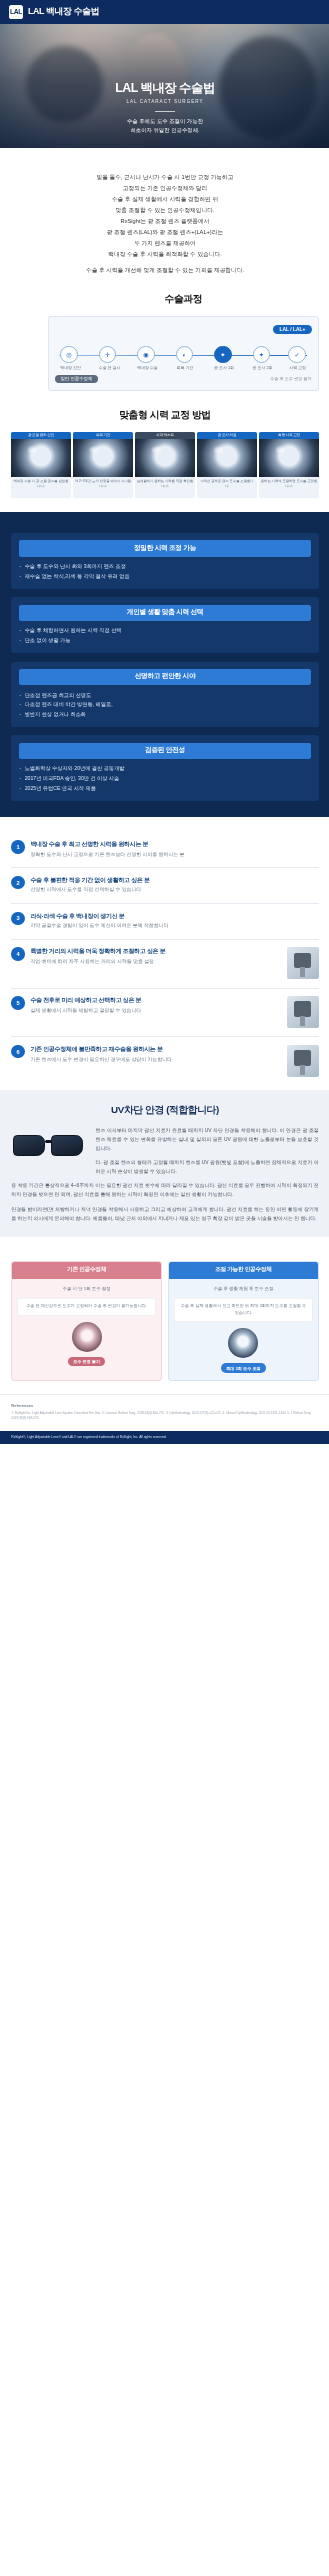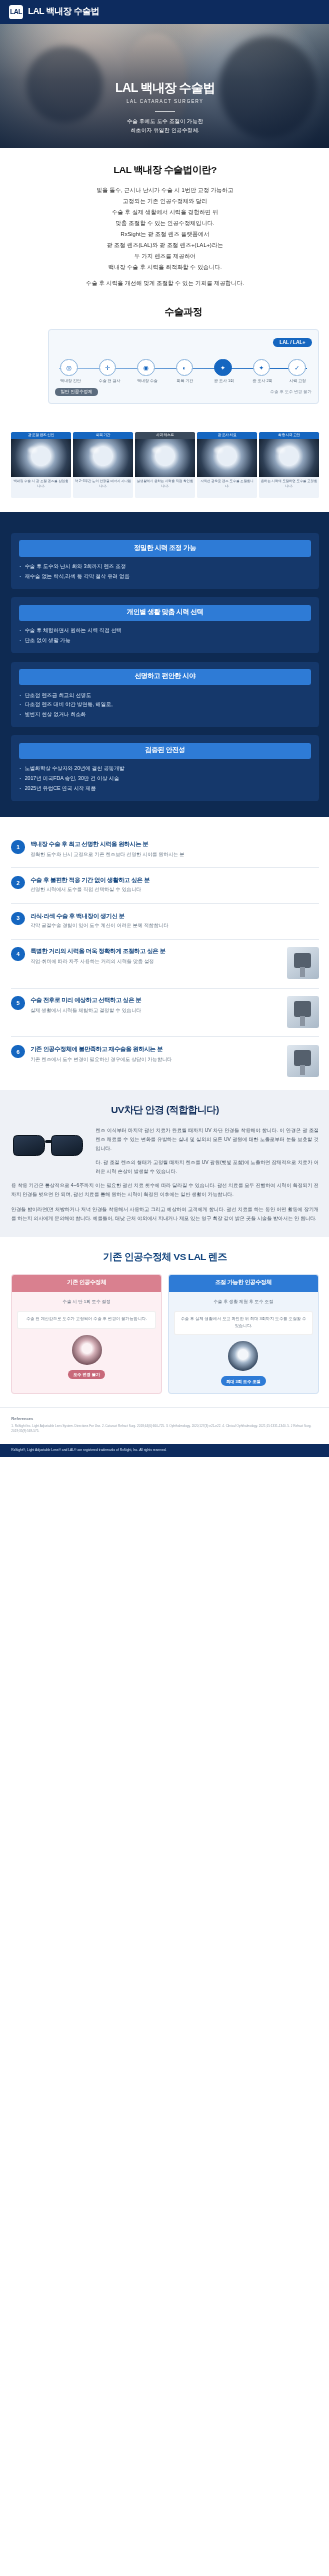--- a/index.html
+++ b/index.html
@@ -253,21 +253,20 @@
     <div class="hero-text">
       <div class="h1">LAL 백내장 수술법</div>
       <div class="h2">LAL CATARACT SURGERY</div>
       <div class="rule"></div>
       <div class="p">수술 후에도 도수 조절이 가능한</div>
       <div class="p">최초이자 유일한 인공수정체.</div>
     </div>
   </div>
 
   <div class="section">
-    <div class="sec-title">LAL 백내장 수술법이란?</div>
     <div class="body-copy">
       <div>빛을 돌수, 근시나 난시가 수술 시 1번만 교정 가능하고</div>
       <div>고정되는 기존 인공수정체와 달리</div>
       <div>수술 후 실제 생활에서 시력을 경험하면 뒤</div>
       <div>맞춤 조절할 수 있는 인공수정체입니다.</div>
       <div>RxSight는 광 조절 렌즈 플랫폼에서</div>
       <div>광 조절 렌즈(LAL)와 광 조절 렌즈+(LAL+)라는</div>
       <div>두 가지 렌즈를 제공하여</div>
       <div>백내장 수술 후 시력을 최적화할 수 있습니다.</div>
       <span class="gap"></span>
@@ -315,20 +314,21 @@
         </div>
         <div class="track-foot">
           <div class="foot-pill">일반 인공수정체</div>
           <div class="foot-note">수술 후 도수 변경 불가</div>
         </div>
       </div>
     </div>
   </div>
 
   <div class="section" style="padding-top:5.2px;">
+    <div class="sec-title">맞춤형 시력 교정 방법</div>
     <div class="lens-grid">
       <div class="lens-cell">
         <div class="lens-cap">광 조절 렌즈 삽입</div>
         <div class="lens-img"></div>
         <div class="lens-desc">백내장 수술 시 광 조절 렌즈를 삽입합니다.</div>
       </div>
       <div class="lens-cell">
         <div class="lens-cap">회복 기간</div>
         <div class="lens-img"></div>
         <div class="lens-desc">약 2~3주간 눈이 안정될 때까지 기다립니다.</div>
@@ -458,21 +458,20 @@
       <div class="uv-text">
         <div class="uv-para">렌즈 이식부터 마지막 광선 치료가 완료될 때까지 UV 차단 안경을 착용해야 합니다. 이 안경은 광 조절 렌즈 재료를 수 있는 변화를 유발하는 실내 및 실외의 모든 UV 광원에 대한 노출로부터 눈을 보호할 것입니다.</div>
         <div class="uv-para">다. 광 조절 렌즈의 형태가 고정될 때까지 렌즈를 UV 광원(햇빛 포함)에 노출하면 잠재적으로 치료가 어려운 시력 손상이 발생할 수 있습니다.</div>
       </div>
     </div>
     <div class="uv-full">용 착용 기간은 통상적으로 4~6주까지 이는 필요한 광선 치료 횟수에 따라 달라질 수 있습니다. 광선 치료를 모두 진행하여 시력이 확정되기 전까지 안경을 벗으면 안 되며, 광선 치료를 통해 원하는 시력이 확정된 이후에는 일반 생활이 가능합니다.</div>
     <div class="uv-full">안경을 밤이라면(면 처방하거나 저녁 안경을 착용해서 사용하고 그리고 예상하여 고객에게 합니다. 광선 치료를 하는 동안 어떤 활동에 장기개를 하는지 의사에게 문의해야 합니다. 예를들어, 대낮 근처 야외에서 지내거나 제모 있는 영구 회장 같이 밝은 곳을 시술을 받아서는 안 됩니다.</div>
   </div>
 
   <div class="cmp">
-    <div class="sec-title blue">기존 인공수정체 VS LAL 렌즈</div>
     <div class="cmp-grid">
       <div class="cmp-col left">
         <div class="cmp-head">기존 인공수정체</div>
         <div class="cmp-body">
           <div class="cmp-line">수술 시 단 1회 도수 결정</div>
           <div class="cmp-box">수술 전 계산값으로 도수가 고정되어 수술 후 변경이 불가능합니다.</div>
           <div class="cmp-eye"></div>
           <div class="cmp-tag">도수 변경 불가</div>
         </div>
       </div>

